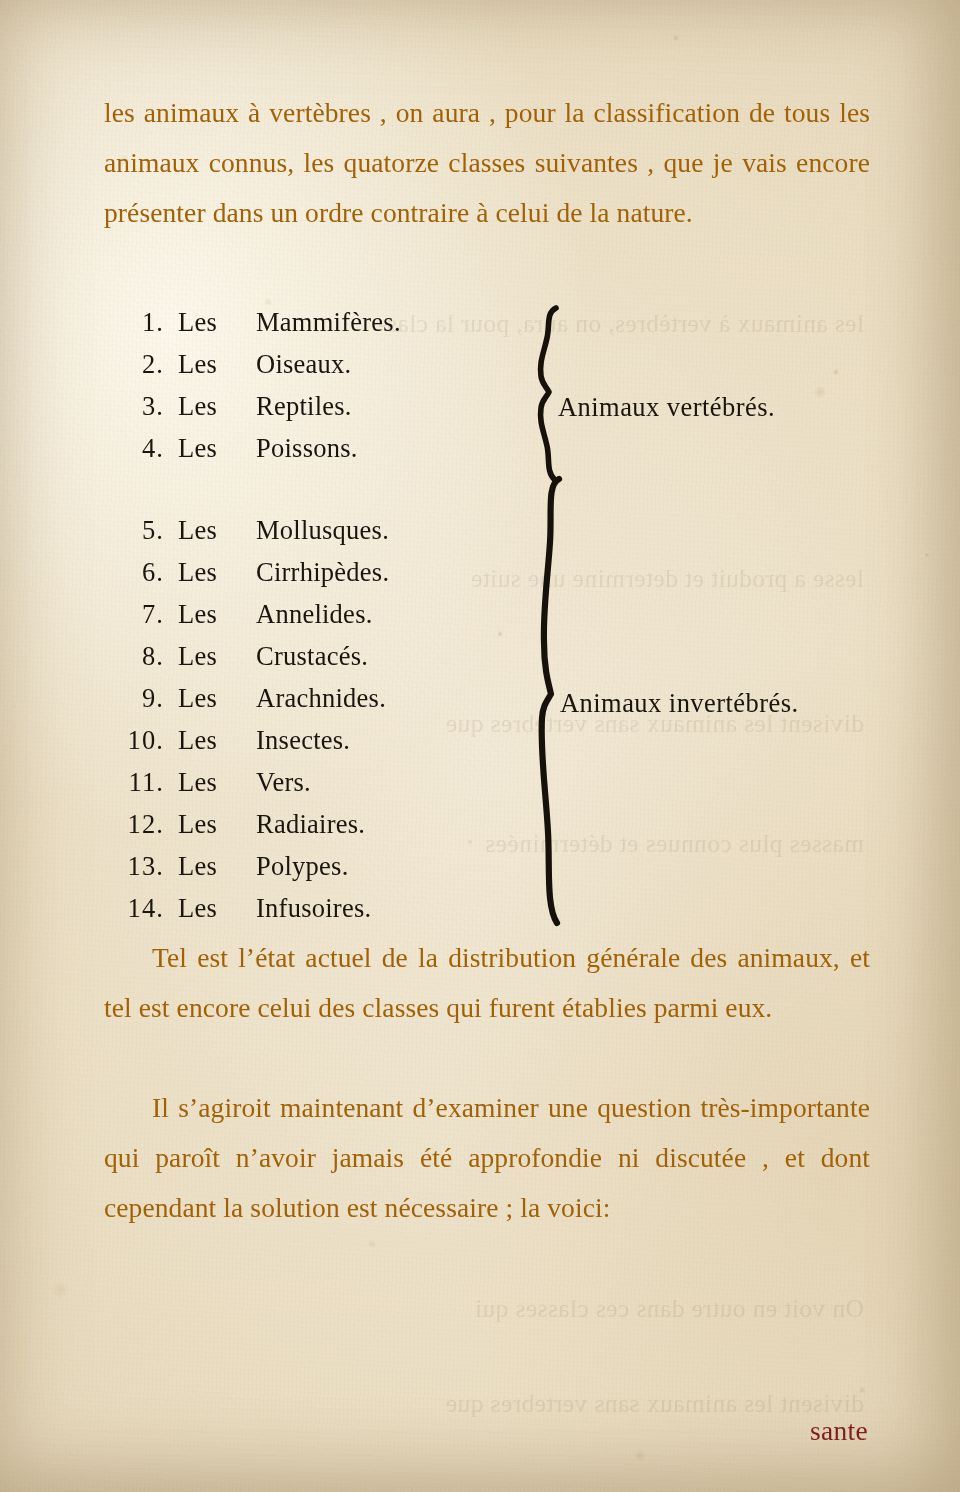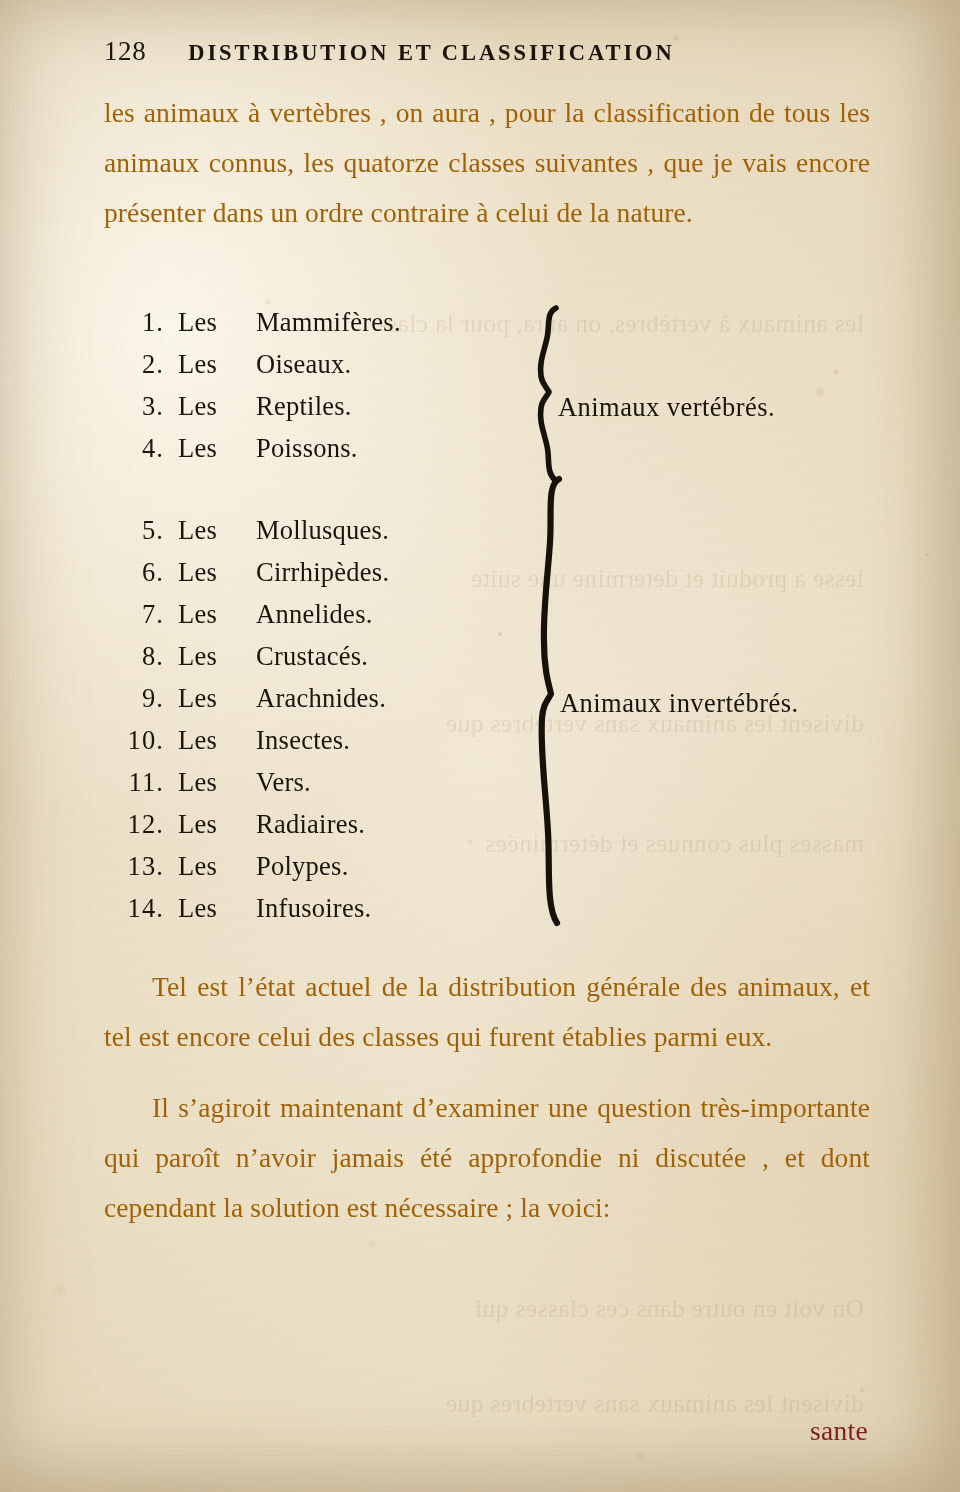--- a/index.html
+++ b/index.html
@@ -123,21 +123,21 @@
     left: 104px;
     width: 766px;
     font-size: 27.5px;
     line-height: 50px;
     text-align: justify;
     text-align-last: left;
     letter-spacing: 0.1px;
     color: #a16207;
   }
   .body-block.p-top    { top: 88px; }
-  .body-block.p-tel    { top: 962px; }
+  .body-block.p-tel    { top: 933px; }
   .body-block.p-il     { top: 1083px; }
   .body-block.p-toutes { top: 1271px; }
   .body-block .indent { display: inline-block; width: 48px; }
 
   .catchword {
     position: absolute;
     right: 92px;
     top: 1415px;
     font-size: 27.5px;
     letter-spacing: 0.3px;
@@ -208,24 +208,20 @@
     <div class="st-block" style="top:300px;">les animaux à vertèbres, on aura, pour la clas-</div>
     <div class="st-block" style="top:555px;">lesse a produit et determine une suite</div>
     <div class="st-block" style="top:700px;">divisent les animaux sans vertebres que</div>
     <div class="st-block" style="top:820px;">masses plus connues et déterminées</div>
     <div class="st-block" style="top:1285px;">On voit en outre dans ces classes qui</div>
     <div class="st-block" style="top:1380px;">divisent les animaux sans vertebres que</div>
   </div>
 
   <div class="content">
 
-    <div class="running-head">
-      <span class="folio">128</span>
-      <span class="head-title">DISTRIBUTION ET CLASSIFICATION</span>
-    </div>
 
     <div class="body-block p-top">
       <span>les animaux à vertèbres , on aura , pour la classification de tous les animaux connus, les quatorze classes suivantes , que je vais encore présenter dans un ordre contraire à celui de la nature.</span>
     </div>
 
     <div class="class-list">
 
       <ul class="list-group group-vert">
         <li class="list-row">
           <span class="row-num">1.</span>

